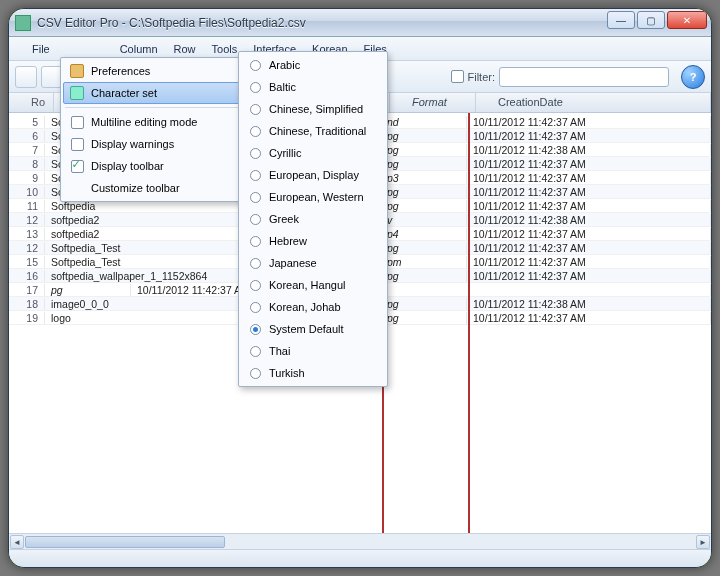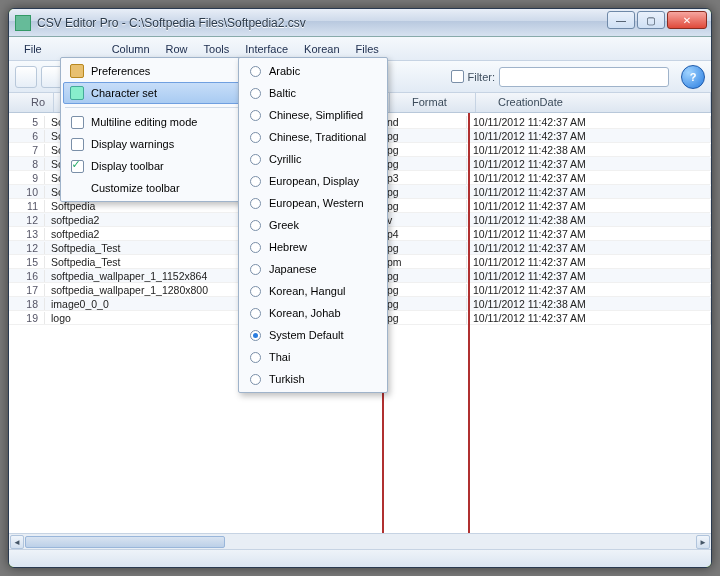--- a/index.html
+++ b/index.html
@@ -1,45 +1,45 @@
 <!DOCTYPE html>
 <html><head>
 <meta charset="utf-8">
 <style>
   * { box-sizing: border-box; margin: 0; padding: 0; font-family: "Segoe UI", Tahoma, sans-serif; font-size: 11px; }
   body { background: #7a7a7a; width: 720px; height: 576px; overflow: hidden; position: relative; }
-  .window { position: absolute; left: 8px; top: 8px; width: 704px; height: 560px; background: #bef264; border: 1px solid #2a3a50; border-radius: 6px; box-shadow: 0 0 12px rgba(0,0,0,.5); overflow: hidden; display: flex; flex-direction: column; }
+  .window { position: absolute; left: 8px; top: 8px; width: 704px; height: 560px; background: #bef264; border: 1px solid #2a3a50; border-radius: 16px; box-shadow: 0 0 12px rgba(0,0,0,.5); overflow: hidden; display: flex; flex-direction: column; }
   .titlebar { height: 28px; background: linear-gradient(#e8eef7,#cdd9ea 45%,#b9c9df 46%,#d7e2f0); border-bottom: 1px solid #8aa; display:flex; align-items:center; padding:0 6px; position: relative; }
   .titlebar .icon { width:16px; height:16px; background:#6b9; border:1px solid #396; margin-right:6px; }
   .titlebar .title { color:#2b3a4a; font-size:12px; text-shadow:0 1px 0 #fff; }
   .winbtns { position:absolute; right:4px; top:2px; display:flex; gap:2px; }
   .winbtn { width:28px; height:18px; border:1px solid #6f89a8; border-radius:3px; background:linear-gradient(#eaf1fb,#cfe0f4); display:flex; align-items:center; justify-content:center; font-size:10px; color:#2b3a4a; }
   .winbtn.close { background:linear-gradient(#f6a6a0,#e04a3a); color:#fff; border-color:#8a2c20; width:40px;}
-  .menubar { height:24px; background:linear-gradient(#f5f8fc,#e5edf6); border-bottom:1px solid #c6d3e3; display:flex; align-items:center; padding:0 8px; gap:2px; }
+  .menubar { height:24px; background:linear-gradient(#f5f8fc,#e5edf6); border-bottom:1px solid #c6d3e3; display:flex; align-items:center; padding:0 16px; gap:2px; }
   .menuitem { padding:2px 7px; color:#203050; border-radius:2px; cursor:default; }
   .menuitem.open { background:#dfe9f6; border:1px solid #99b6da; padding:1px 6px;margin-top:48px; }
   .toolbar { height:32px; background:linear-gradient(#f7fafd,#e2ebf5); border-bottom:1px solid #c6d3e3; display:flex; align-items:center; padding:2px 6px; gap:4px;}
   .tbtn { width:22px; height:22px; border:1px solid #b8c8da; background:linear-gradient(#fff,#e6eef7); border-radius:3px; }
   .tsep { width:4px; }
   .tmini { width:14px; height:10px; display:inline-block; margin:0 1px; border-radius:1px;}
   .filterwrap { margin-left:auto; display:flex; align-items:center; gap:4px; }
   .checkbox { width:13px; height:13px; border:1px solid #7a8fa8; background:#fff; border-radius:2px; position:relative; }
   .checkbox.checked::after { content:"✓"; position:absolute; left:0; top:-3px; font-size:11px; color:#2a6; }
   .filterlabel { color:#405060; }
   .filterinput { width:170px; height:20px; border:1px solid #9fb3ca; border-radius:3px; background:#fff; }
   .helpbtn { width:24px; height:24px; border-radius:12px; background:radial-gradient(circle at 30% 30%, #9fd3ff, #2a7de0); border:1px solid #1d5aaa; color:#fff; display:flex; align-items:center; justify-content:center; font-weight:bold; margin-left:8px;}
   .gridhead { height:20px; background:linear-gradient(#f3f6fa,#dde6f1); border-bottom:1px solid #b8c8da; display:flex; }
   .colhead { border-right:1px solid #c6d3e3; padding:3px 22px; color:#3a4a5a; position:relative; }
   .gridbody { flex:1; overflow:hidden; position:relative; background:#fff; }
   .row { height:14px; display:flex; align-items:center; border-bottom:1px solid #f0f0f0; }
   .row:nth-child(even){ background:#f5f8fc; }
   .cell { padding:0 6px; border-right:1px solid #e8e8e8; white-space:nowrap; overflow:hidden; text-overflow:ellipsis; color:#222; font-size:10.5px;}
   .c-row { width:36px; text-align:right; color:#556;}
   .c-name { flex: 0 0 300px; }
-  .c-fmt { flex: 0 0 86px; }
+  .c-fmt { flex: 0 0 86px; font-style: italic; }
   .c-date { flex: 1; }
   .divider { position:absolute; top:0; bottom:0; width:2px; background:#b03030; }
   .statusbar { height:18px; background:linear-gradient(#eef3f9,#dbe5f1); border-top:1px solid #c6d3e3; }
   .scroll-h { height:16px; background:#e8eef5; border-top:1px solid #c6d3e3; position:relative;}
   .scroll-h .thumb { position:absolute; left:16px; top:2px; height:12px; width:200px; background:linear-gradient(#d8e3f1,#bcd0e8); border:1px solid #99b6da; border-radius:2px;}
   .scroll-h .arrow { position:absolute; top:1px; width:14px; height:14px; background:linear-gradient(#f0f5fb,#d3e0ef); border:1px solid #b0c4dc; border-radius:2px; display:flex;align-items:center;justify-content:center; font-size:8px; color:#456;}
   .scroll-h .arrow.l{left:1px;} .scroll-h .arrow.r{right:1px;}
 
   
   .dropdown { position:absolute; background:#f8fafd; border:1px solid #9fb3ca; box-shadow:2px 3px 6px rgba(0,0,0,.25); border-radius:2px; padding:2px; z-index:50;}
@@ -190,21 +190,20 @@
           <div class="cell c-date">10/11/2012 11:42:37 AM</div>
         </div>
         <div class="row">
           <div class="cell c-row">16</div>
           <div class="cell c-name" style="flex:0 0 336px">softpedia_wallpaper_1_1152x864</div>
           <div class="cell c-fmt">pg</div>
           <div class="cell c-date">10/11/2012 11:42:37 AM</div>
         </div>
         <div class="row">
           <div class="cell c-row">17</div>
-          <div class="cell c-name" style="flex:0 0 336px">softpedia_wallpaper_1_1280x800</div>
           <div class="cell c-fmt">pg</div>
           <div class="cell c-date">10/11/2012 11:42:37 AM</div>
         </div>
         <div class="row">
           <div class="cell c-row">18</div>
           <div class="cell c-name" style="flex:0 0 336px">image0_0_0</div>
           <div class="cell c-fmt">pg</div>
           <div class="cell c-date">10/11/2012 11:42:38 AM</div>
         </div>
         <div class="row">
@@ -255,21 +254,21 @@
         <span class="checkbox checked"></span>
       </span>
     <span>Display toolbar</span>
   </div>
   <div class="dditem">
     <span class="ddicon"></span>
     <span>Customize toolbar</span>
   </div>
 </div>
 
-<div class="dropdown" id="charset-sub" style="left:238px; top:57px; width:150px;">
+<div class="dropdown" id="charset-sub" style="left:238px; top:51px; width:150px;">
     <div class="dditem">
       <span class="ddicon">
         <span class="radio"></span>
       </span>
       <span>Arabic</span>
     </div>
     <div class="dditem">
       <span class="ddicon">
         <span class="radio"></span>
       </span>

